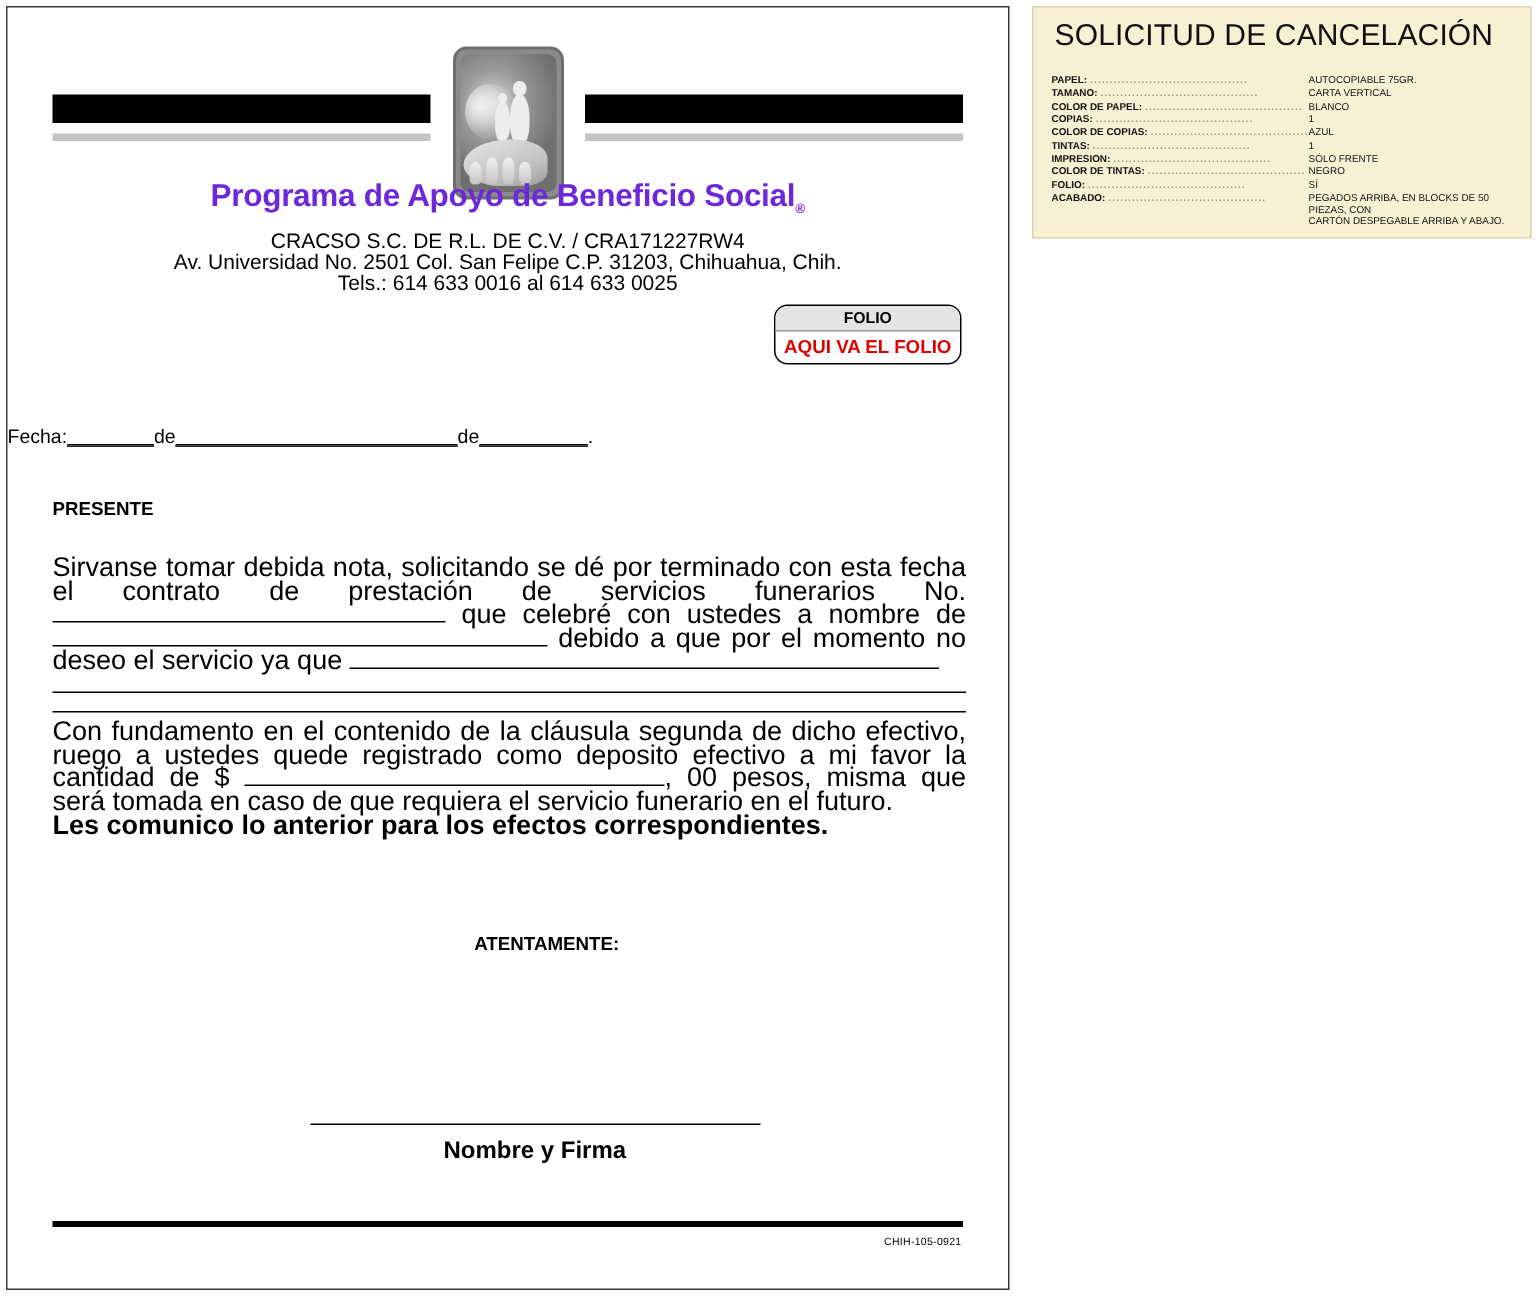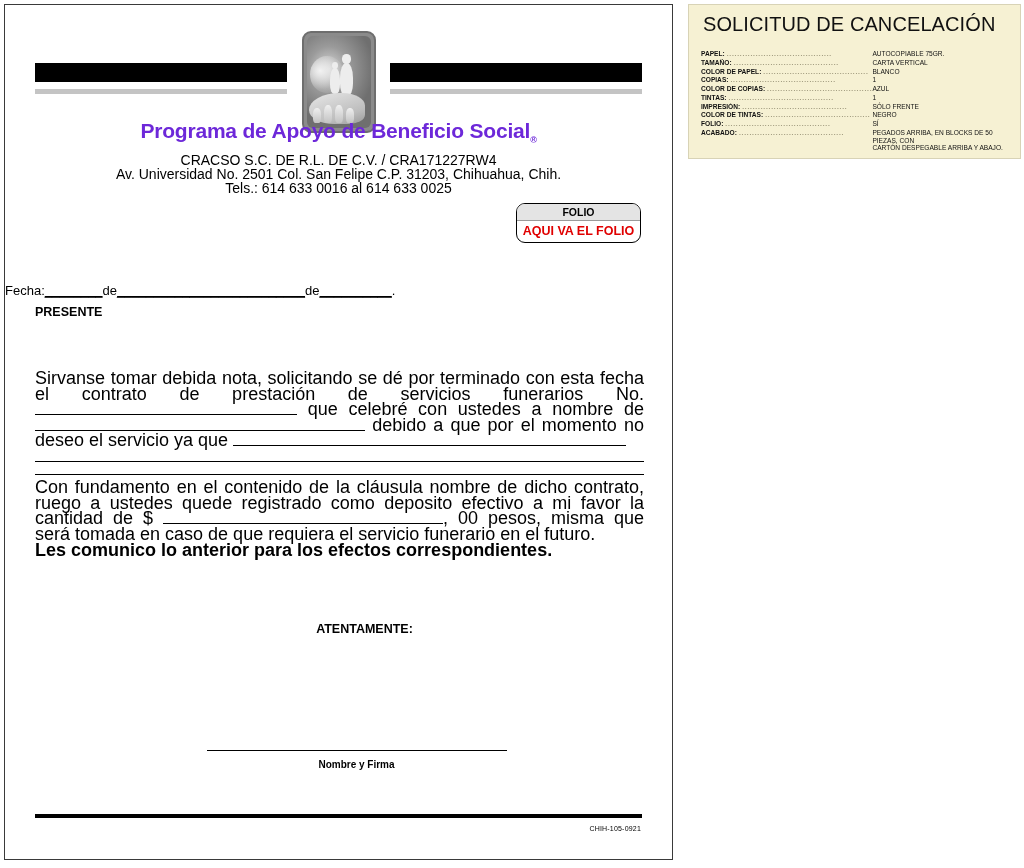--- a/index.html
+++ b/index.html
@@ -155,21 +155,21 @@
     text-align: left;
     font-size: 13px;
     color: #000;
     white-space: nowrap;
   }
   .ul { text-decoration: underline; letter-spacing: 0; }
 
   
   .presente {
     position: absolute;
-    left: 30px; top: 300px;
+    left: 30px; top: 327px;
     font-size: 12.5px;
     font-weight: bold;
     color: #000;
   }
 
   
   .body-block {
     position: absolute;
     left: 30px;
     width: 609px;
@@ -212,21 +212,21 @@
     text-align: center;
     padding-left: 36px;
   }
   .sign-line {
     display: inline-block;
     width: 300px;
     border-bottom: 1.6px solid #000;
   }
   .sign-label {
     margin-top: 4px;
-    font-size: 10px;
+    font-size: 16px;
     font-weight: bold;
     color: #000;
   }
 
   
   .bottom-bar {
     position: absolute;
     left: 30px; right: 30px; top: 809px;
     height: 4px;
     background: #000;
@@ -347,21 +347,21 @@
         <span class="blank" style="width:262px;"></span>
         <span>que celebré con ustedes a nombre de</span>
         <span class="blank" style="width:330px;"></span>
         <span>debido a que por  el  momento no  deseo  el servicio ya que</span>
         <span class="blank" style="width:393px;"></span>
         <div class="rule-full"></div>
         <div class="rule-full"></div>
       </div>
 
       <div class="body-block" id="para2">
-        <span>Con fundamento en el contenido de la cláusula nombre de dicho contrato, ruego a ustedes quede registrado como deposito efectivo a mi favor la cantidad de $</span>
+        <span>Con fundamento en el contenido de la cláusula segunda de dicho efectivo, ruego a ustedes quede registrado como deposito efectivo a mi favor la cantidad de $</span>
         <span class="blank" style="width:280px;"></span><span>, 00 pesos, misma que será tomada en caso de que requiera el servicio funerario en el futuro.</span>
       </div>
 
       <div class="body-block" id="para3">Les comunico lo anterior para los efectos correspondientes.</div>
 
       <div class="atentamente">ATENTAMENTE:</div>
 
       <div class="sign-wrap">
         <div class="sign-line"></div>
         <div class="sign-label">Nombre y Firma</div>

